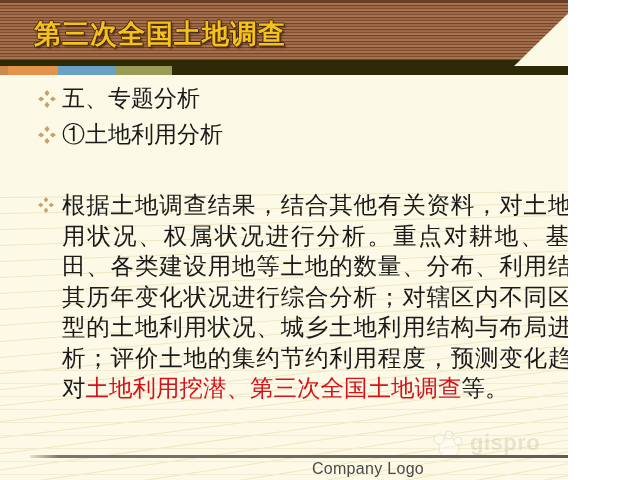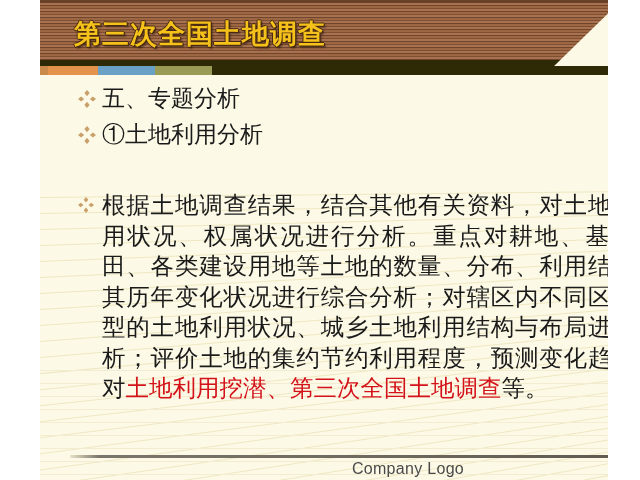--- a/index.html
+++ b/index.html
@@ -10,21 +10,20 @@
   body {
     font-family: "Liberation Serif", "DejaVu Serif", serif;
   }
 
   #slide {
     position: relative;
     width: 568px;
     height: 480px;
     overflow: hidden;
     background: #FCFAE6;
-    margin-left: 40px;
   }
 
   
   .fanlines {
     position: absolute;
     left: 0; top: 70px;
     width: 640px; height: 410px;
     overflow: hidden;
     pointer-events: none;
   }
@@ -310,19 +309,30 @@
             <path d="M9 18 L6.4 14.9 L9 11.8 L11.6 14.9 Z"></path>
             <path d="M0 9 L3.1 6.4 L6.2 9 L3.1 11.6 Z"></path>
           </g>
         </svg>
       </span>
       <span class="ptext"><span>根据土地调查结果，结合其他有关资料，对土地的利用状况、权属状况进行分析。重点对耕地、基本农田、各类建设用地等土地的数量、分布、利用结构及其历年变化状况进行综合分析；对辖区内不同区域类型的土地利用状况、城乡土地利用结构与布局进行分析；评价土地的集约节约利用程度，预测变化趋势，对</span><span class="highlight">土地利用挖潜、第三次全国土地调查</span><span>等。</span></span>
     </div>
 
   </div>
 
+  <div class="watermark">
+    <span class="wm-mark">
+      <svg width="38" height="30" viewBox="0 0 38 30">
+        <circle cx="17" cy="19" r="10" fill="#FFFFFF" stroke="#CFC6A8" stroke-width="1"></circle>
+        <circle cx="7" cy="10" r="5" fill="#FFFFFF" stroke="#CFC6A8" stroke-width="1"></circle>
+        <circle cx="17" cy="6" r="4" fill="#FFFFFF" stroke="#CFC6A8" stroke-width="1"></circle>
+        <circle cx="26" cy="12" r="4" fill="#FFFFFF" stroke="#CFC6A8" stroke-width="1"></circle>
+      </svg>
+    </span>
+    <span class="wm-text">gispro</span>
+  </div>
 
   <div class="footer-line"></div>
   <div class="company-logo">
     <span>Company Logo</span>
   </div>
 
 </div>
 
 </body></html>

